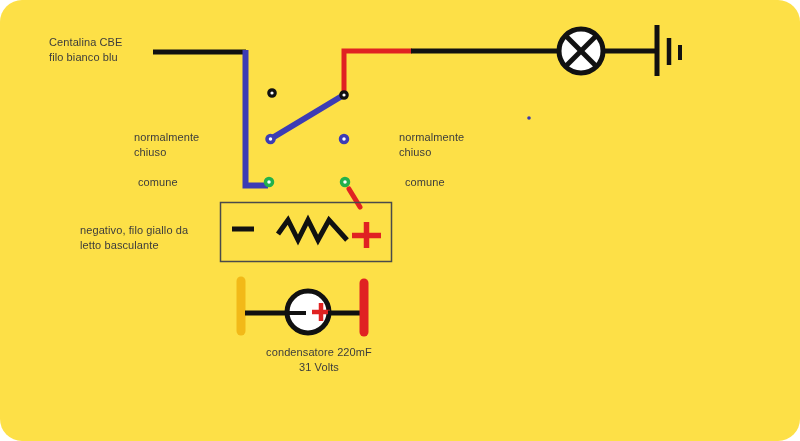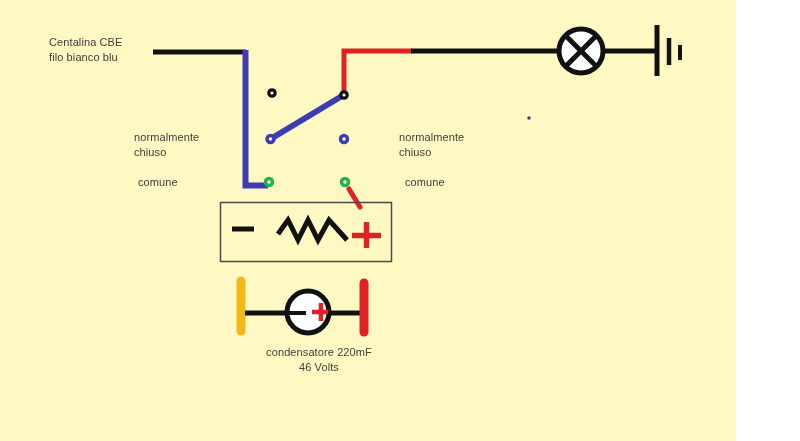--- a/index.html
+++ b/index.html
@@ -1,18 +1,19 @@
 <!DOCTYPE html>
 <html style="--wire-black: #111111; --wire-blue: #3c3cb4; --wire-red: #e02222; --terminal-green: #22b14c; --capacitor-yellow: #f2b918; --box-gray: #4a4a4a; --text-dark: #3c3c3c; --text-red: #cf4f4f;"><head>
 <meta charset="utf-8">
 <style>
   html,body{margin:0;padding:0;background:#fff;}
   .canvas{
-    position:relative;width:736px;height:441px;background:#fef9c3;overflow:hidden;
+    position:relative;width:800px;height:441px;background:#fde047;overflow:hidden;
     font-family:"Liberation Sans","DejaVu Sans",sans-serif;
+    border-radius:22px;
   }
   .label{
     position:absolute;font-size:11px;line-height:15px;color:var(--text-dark,#3c3c3c);
     white-space:pre-line;letter-spacing:.1px;
   }
   .label.red{color:var(--text-red,#cf4f4f);}
   .label.center{text-align:center;}
   svg.diagram{position:absolute;left:0;top:0;}
   .s-black{stroke:var(--wire-black,#111111);}
   .s-blue{stroke:var(--wire-blue,#3c3cb4);}
@@ -34,24 +35,26 @@
   <div class="label" style="left:134px;top:130px;">normalmente
 chiuso</div>
 
   <div class="label" style="left:138px;top:175px;">comune</div>
 
   <div class="label" style="left:399px;top:130px;">normalmente
 chiuso</div>
 
   <div class="label" style="left:405px;top:175px;">comune</div>
 
+  <div class="label" style="left:80px;top:223px;">negativo, filo giallo da
+letto basculante</div>
 
 
   <div class="label center" style="left:249px;top:345px;width:140px;">condensatore 220mF
-46 Volts</div>
+31 Volts</div>
 
   <svg class="diagram" width="800" height="441" viewBox="0 0 800 441">
 
     <line class="s-black" x1="153" y1="52" x2="246" y2="52" stroke-width="5"></line>
 
     <polyline class="s-blue nf" points="245.5,50 245.5,185.5 268,185.5" stroke-width="6"></polyline>
 
     <line class="s-blue" x1="270.5" y1="139" x2="342" y2="96" stroke-width="6" stroke-linecap="round"></line>
 
     <polyline class="s-red nf" points="344,92 344,51 412,51" stroke-width="5"></polyline>

